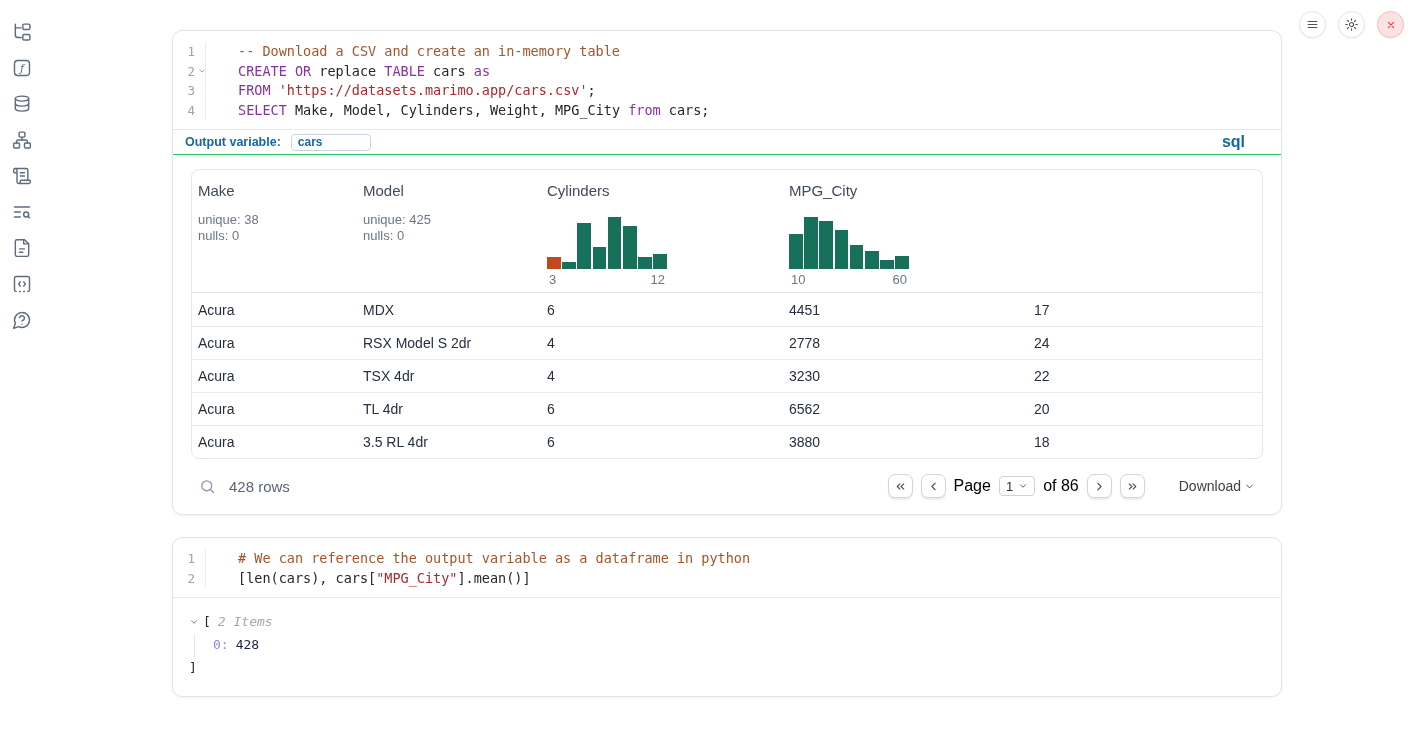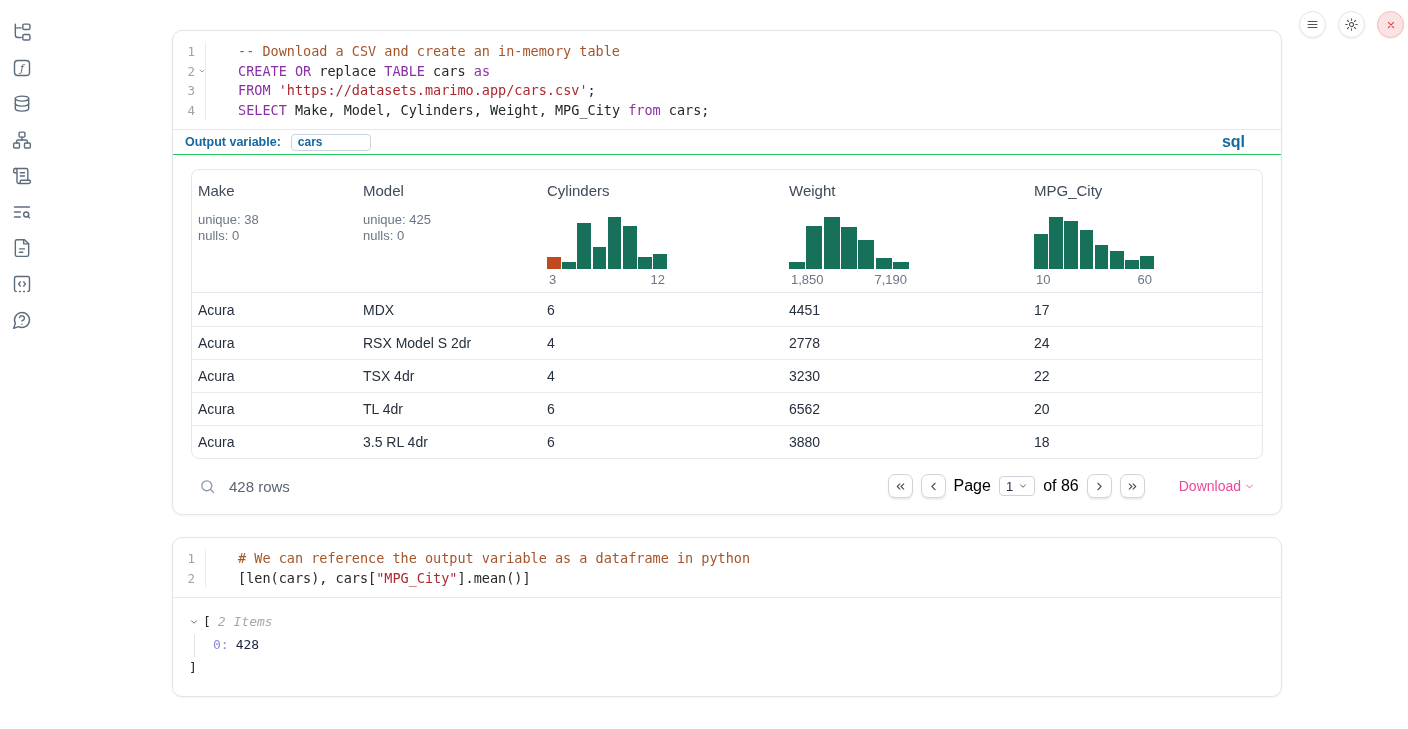--- a/index.html
+++ b/index.html
@@ -79,21 +79,21 @@
   .pager { margin-left:auto; display:flex; align-items:center; gap:8px; }
   .page-btn { width:25px; height:24px; border:1px solid #d4d4d8; border-radius:7px; background:#fff;
     box-shadow:0 1.5px 1.5px rgba(0,0,0,.08); display:flex; align-items:center; justify-content:center;
     color:#52525b; cursor:pointer; padding:0; }
   .page-btn svg { stroke:currentColor; fill:none; stroke-width:2.1; stroke-linecap:round; stroke-linejoin:round; }
   .page-text { font-size:16px; color:#000000; }
   .page-select { display:flex; align-items:center; gap:5px; border:1px solid #cdd3da; border-radius:4px;
     height:20px; padding:0 6px; font-size:13px; color:#26303e; cursor:pointer; background:#fff; }
   .page-select svg { stroke:#52525b; fill:none; stroke-width:2.2; stroke-linecap:round; stroke-linejoin:round; }
   .download-btn { margin-left:26px; display:flex; align-items:center; gap:3px;
-    color:#ec4899; font-size:14px; background:none; border:none; cursor:pointer; padding:0;
+    color:#404040; font-size:14px; background:none; border:none; cursor:pointer; padding:0;
     font-family:"Liberation Sans", sans-serif; }
   .download-btn svg { stroke:currentColor; fill:none; stroke-width:2; stroke-linecap:round; stroke-linejoin:round; }
 
   
   .py-output { border-top:1px solid #e6e8eb; padding:14px 0 18px 16px;
     font-family:"DejaVu Sans Mono", monospace; font-size:13px; color:#26272b; }
   .pyout-head { display:flex; align-items:center; line-height:20px; }
   .pyout-chevron { color:#6b7280; margin-right:4px; cursor:pointer; }
   .pyout-chevron svg { stroke:currentColor; fill:none; stroke-width:2.4; stroke-linecap:round; stroke-linejoin:round; }
   .bracket { color:#26272b; }
@@ -260,36 +260,20 @@
                 <div class="hist-bar" style="height: 43px; background: rgb(22, 112, 90);"></div>
                 <div class="hist-bar" style="height: 12px; background: rgb(22, 112, 90);"></div>
                 <div class="hist-bar" style="height: 15px; background: rgb(22, 112, 90);"></div>
               </div>
               <div class="hist-labels">
                 <span>3</span>
                 <span>12</span>
               </div>
             </div>
             <div class="th">
-              <div class="col-name">Weight</div>
-              <div class="hist-bars">
-                <div class="hist-bar" style="height: 7px; background: rgb(22, 112, 90);"></div>
-                <div class="hist-bar" style="height: 43px; background: rgb(22, 112, 90);"></div>
-                <div class="hist-bar" style="height: 52px; background: rgb(22, 112, 90);"></div>
-                <div class="hist-bar" style="height: 42px; background: rgb(22, 112, 90);"></div>
-                <div class="hist-bar" style="height: 29px; background: rgb(22, 112, 90);"></div>
-                <div class="hist-bar" style="height: 11px; background: rgb(22, 112, 90);"></div>
-                <div class="hist-bar" style="height: 7px; background: rgb(22, 112, 90);"></div>
-              </div>
-              <div class="hist-labels">
-                <span>1,850</span>
-                <span>7,190</span>
-              </div>
-            </div>
-            <div class="th">
               <div class="col-name">MPG_City</div>
               <div class="hist-bars">
                 <div class="hist-bar" style="height: 35px; background: rgb(22, 112, 90);"></div>
                 <div class="hist-bar" style="height: 52px; background: rgb(22, 112, 90);"></div>
                 <div class="hist-bar" style="height: 48px; background: rgb(22, 112, 90);"></div>
                 <div class="hist-bar" style="height: 39px; background: rgb(22, 112, 90);"></div>
                 <div class="hist-bar" style="height: 24px; background: rgb(22, 112, 90);"></div>
                 <div class="hist-bar" style="height: 18px; background: rgb(22, 112, 90);"></div>
                 <div class="hist-bar" style="height: 9px; background: rgb(22, 112, 90);"></div>
                 <div class="hist-bar" style="height: 13px; background: rgb(22, 112, 90);"></div>

